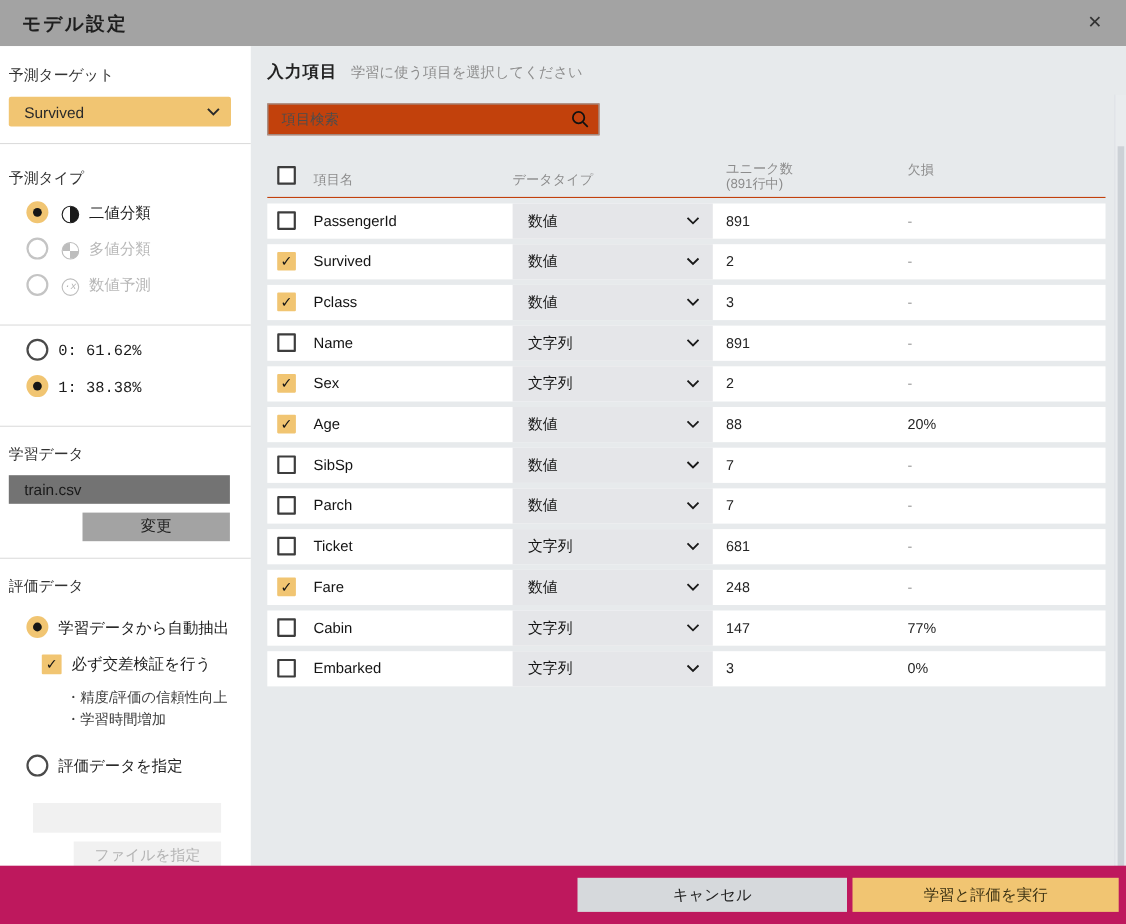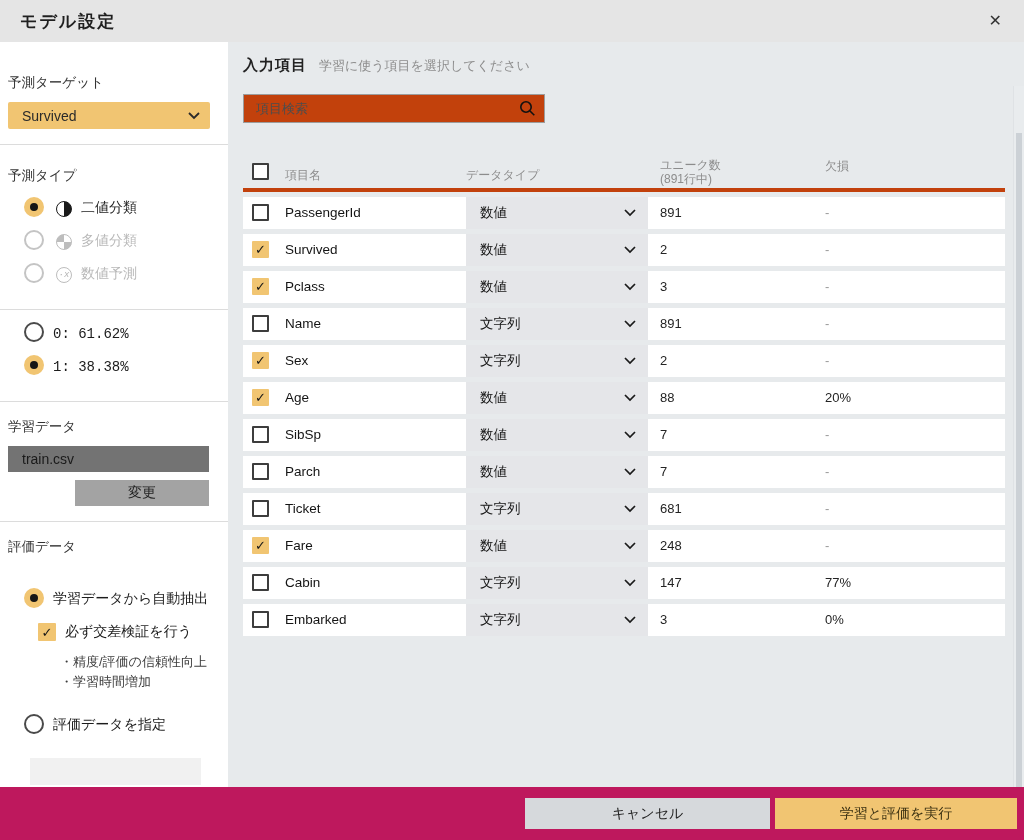--- a/index.html
+++ b/index.html
@@ -7,21 +7,21 @@
   html,body { margin:0; padding:0; }
   body {
     width:1024px; height:840px; overflow:hidden;
     font-family:"Liberation Sans","DejaVu Sans",sans-serif;
     background:#fff; color:#1a1a1a;
   }
   .dialog { position:relative; width:1024px; height:840px; background:#fff; overflow:hidden; }
 
   
   .titlebar {
-    height:42px; background:#e5e5e5; display:flex; align-items:center;
+    height:42px; background:#a3a3a3; display:flex; align-items:center;
     justify-content:space-between; padding:0 22px 0 20px;
   }
   .title { font-size:17px; font-weight:700; color:#1f1f1f; letter-spacing:2px; }
   .close { font-size:16px; color:#333; line-height:1; cursor:default; }
 
   
   .content { display:flex; height:745px; }
   .sidebar { width:228px; background:#fff; position:relative; flex:none; }
   .main { flex:1; background:#e7eaec; position:relative; padding:8px 0 0 15px; }
 
@@ -88,21 +88,21 @@
   .main-subtitle { font-size:13px; color:#8d8d8d; }
   .searchbox {
     margin-top:19px; width:302px; height:29px; background:#c2410c; border:1px solid #9c9c9c;
     display:flex; align-items:center; justify-content:space-between; padding:0 8px 0 10px;
   }
   .searchbox input {
     border:none; outline:none; flex:1; font-size:13px; font-family:inherit; color:#222; background:transparent;
   }
   .searchbox input::placeholder { color:#4d4d4d; opacity:1; }
 
-  .thead { position:relative; width:762px; height:36px; margin-top:33px; border-bottom:4px solid #c2410c; }
+  .thead { position:relative; width:762px; height:36px; margin-top:21px; border-bottom:1px solid #c2410c; }
   .hcb {
     position:absolute; left:9px; top:7px; width:17px; height:17px;
     border:2px solid #3d3d3d; background:#fff; border-radius:1px;
   }
   .hlabel { position:absolute; font-size:12px; color:#8c8c8c; }
   .h-name { left:42px; top:11px; }
   .h-dtype { left:223px; top:11px; }
   .h-unique { left:417px; top:2px; line-height:14px; }
   .h-missing { left:582px; top:2px; }
 
@@ -130,21 +130,21 @@
   .sb-thumb { position:absolute; right:2px; top:47px; width:6px; height:700px; background:#ccd1d6; }
 
   
   .footer {
     position:absolute; left:0; bottom:0; width:1024px; height:53px; background:#be185d;
     display:flex; align-items:center; justify-content:flex-end; gap:5px; padding-right:7px;
   }
   .btn-cancel { width:245px; height:31px; background:#d6d9dc; border:none; font-size:14px; color:#222; font-family:inherit; cursor:default; }
   .btn-run { width:242px; height:31px; background:var(--accent); border:none; font-size:14px; color:#3c3213; font-family:inherit; cursor:default; }
 
-  .mt14 { margin-top:32px; } .mt16 { margin-top:16px; } .mt22 { margin-top:22px; }
+  .mt14 { margin-top:18px; } .mt16 { margin-top:16px; } .mt22 { margin-top:22px; }
   .mt10 { margin-top:10px; } .mt12 { margin-top:12px; } .mt26 { margin-top:26px; }
   .mt15 { margin-top:15px; }
   svg { display:block; }
 </style>
 </head>
 <body>
 
 <div class="dialog">
 
   <div class="titlebar">

